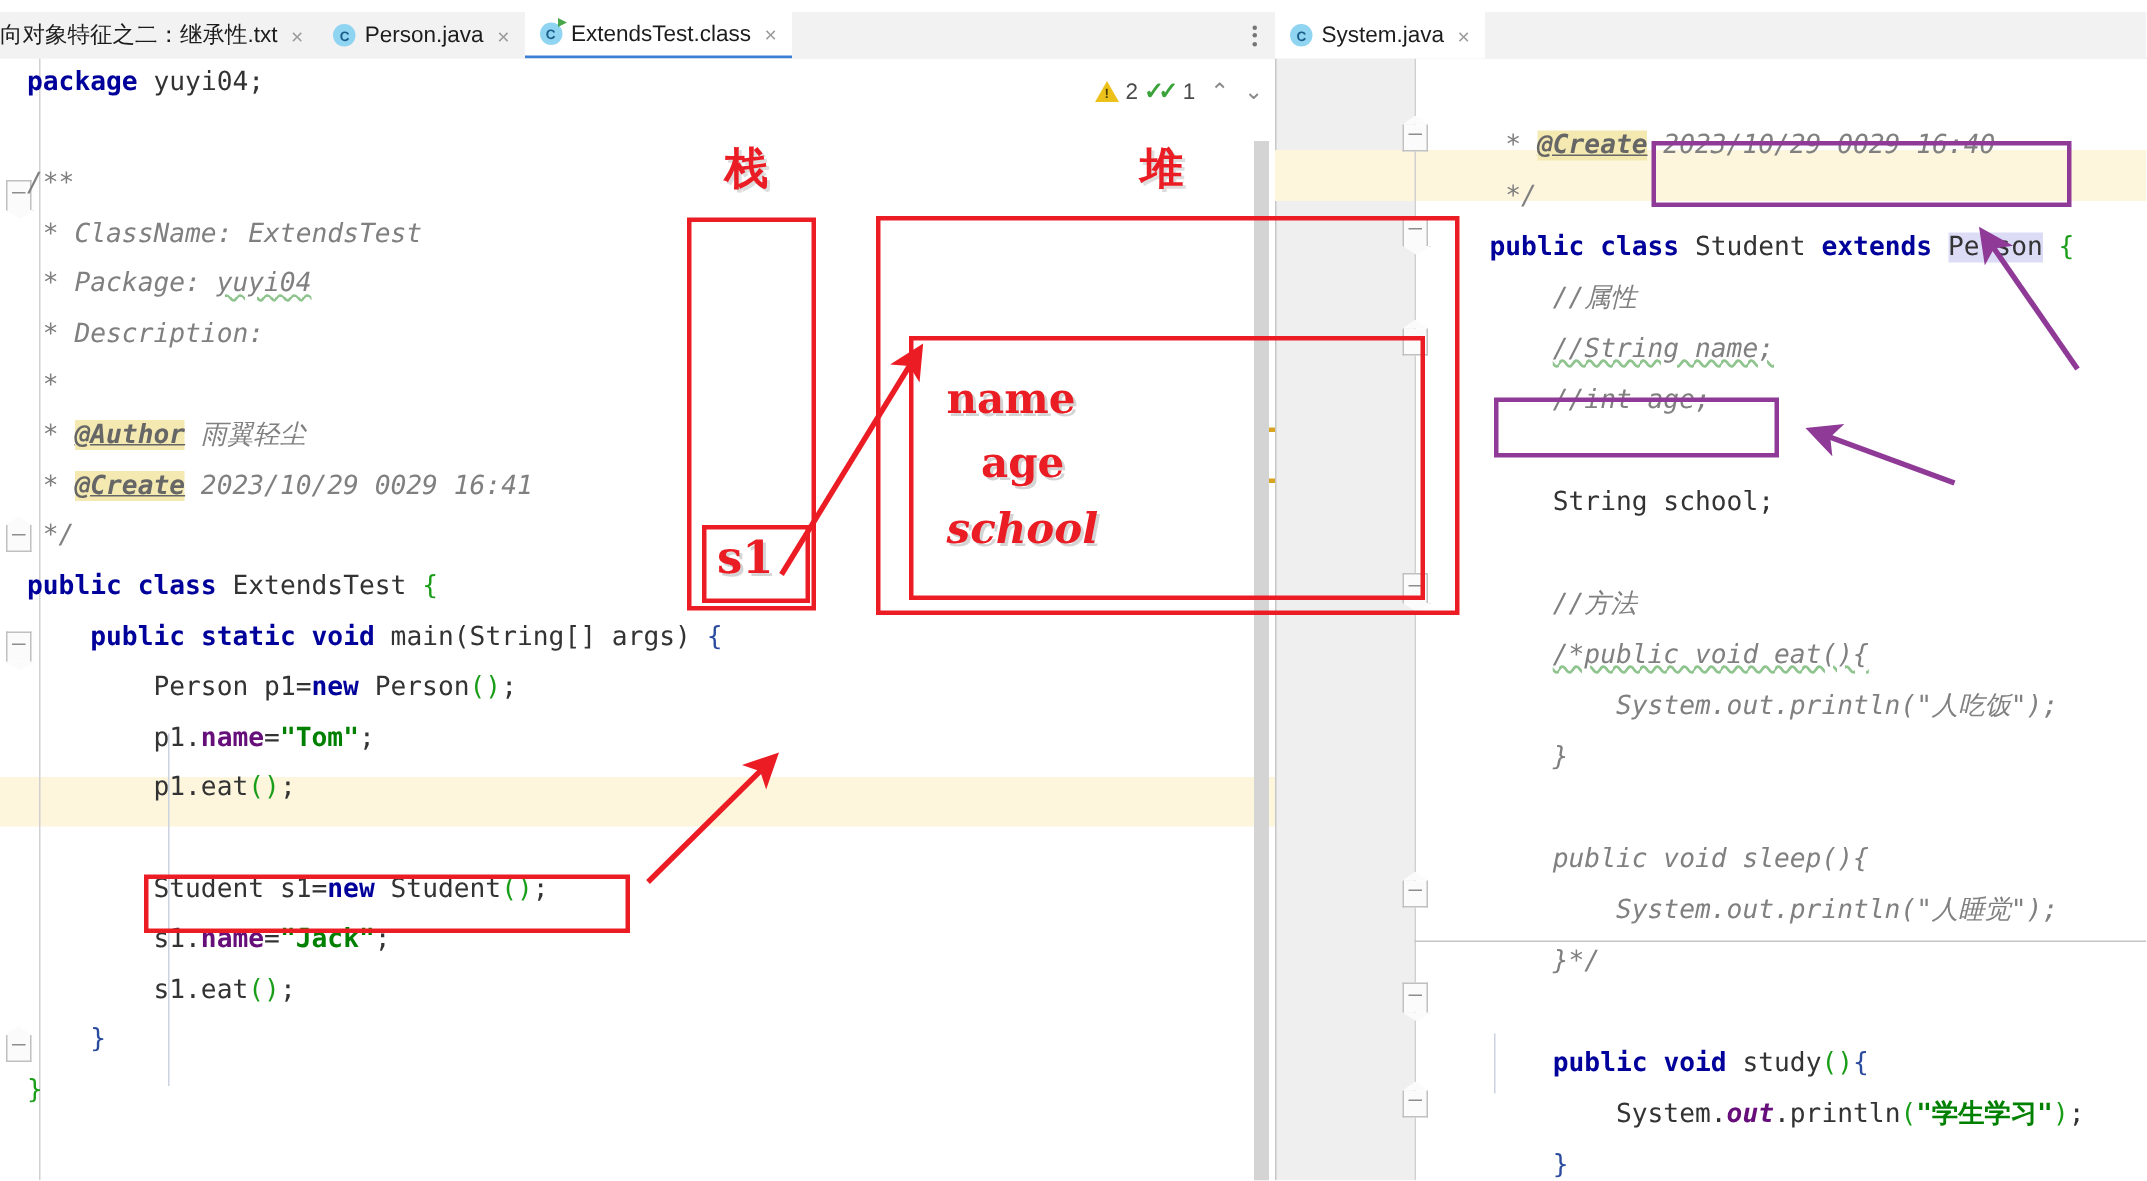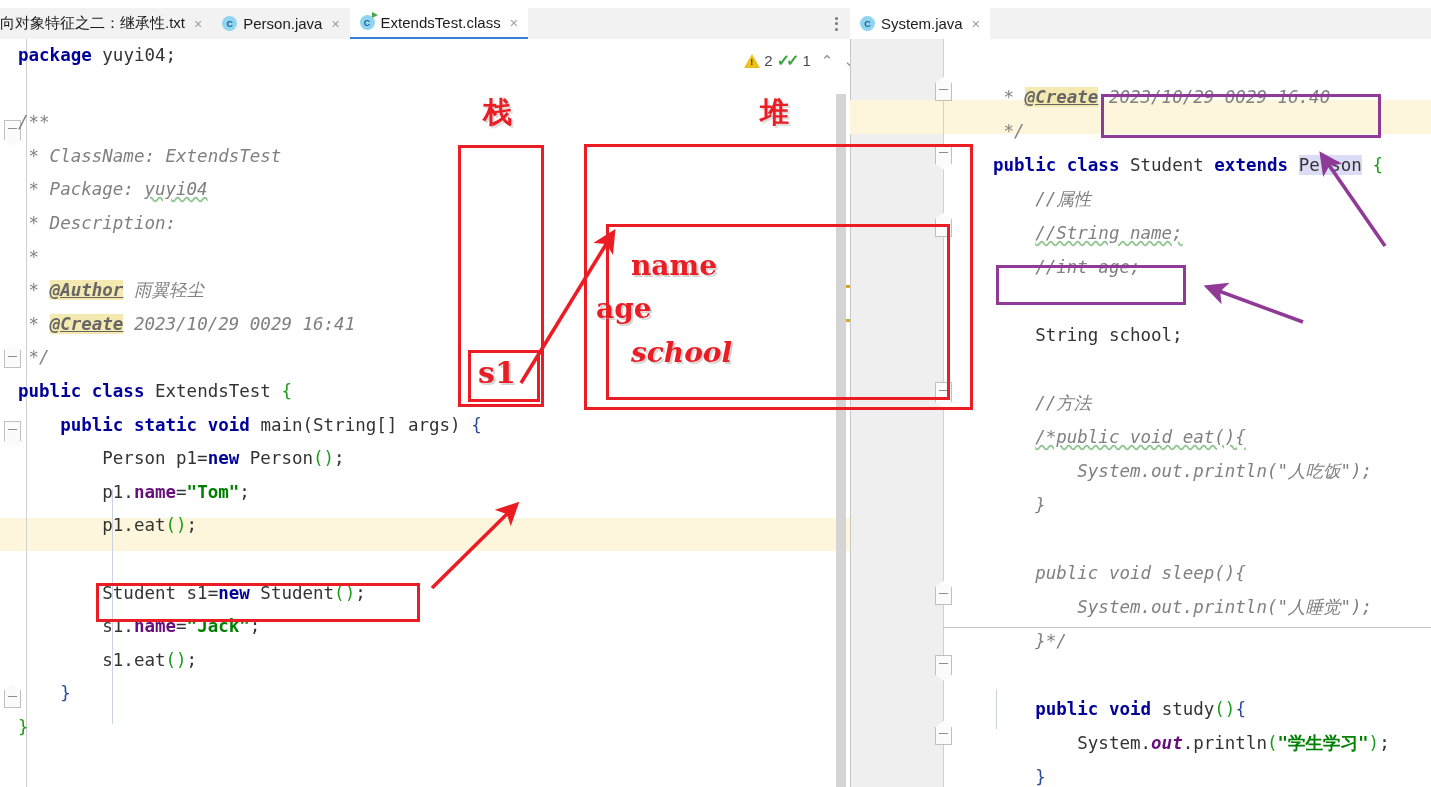--- a/index.html
+++ b/index.html
@@ -78,21 +78,21 @@
   .tab-overflow {
     margin-left: auto; display: flex; align-items: center;
     padding: 0 12px; color: #6e6e6e; font-size: 15px; letter-spacing: 0;
   }
   .dots-v { display: flex; flex-direction: column; gap: 2.5px; }
   .dots-v i { width: 3px; height: 3px; border-radius: 50%; background: #767676; display: block; }
 
   
   .editor-left {
     position: absolute; left: 0; top: 39px; width: 850px; height: 748px;
-    background: #ffffff; overflow: hidden; padding-left: 14px;
+    background: #ffffff; overflow: hidden;
   }
   .gutter-line-left {
     position: absolute; left: 26px; top: 0; bottom: 0; width: 1px;
     background: #d0d0d0;
   }
   .code-left {
     position: absolute; left: 18px; top: 0;
     font-family: "DejaVu Sans Mono", monospace;
     font-size: 17.5px; line-height: 33.6px;
     white-space: pre;
@@ -387,21 +387,21 @@
     <div class="rbox" style="left:458px; top:145px; width:86px; height:262px;"></div>
 
     <div class="rbox" style="left:468px; top:350px; width:72px; height:52px;"></div>
     <span class="ann-word" style="left:478px; top:355px; font-size:30px;">s1</span>
 
     <div class="rbox" style="left:584px; top:144px; width:389px; height:266px;"></div>
 
     <div class="rbox" style="left:606px; top:224px; width:344px; height:176px;"></div>
 
     <span class="ann-word" style="left:631px; top:249px;">name</span>
-    <span class="ann-word" style="left:596px; top:292px;">age</span>
+    <span class="ann-word" style="left:654px; top:292px;">age</span>
     <span class="ann-word" style="left:631px; top:336px;font-style:italic;">school</span>
 
     <svg style="position:absolute; left:0; top:0; width:1431px; height:787px;">
       <defs>
         <marker id="redhead" markerWidth="7" markerHeight="7" refX="5.2" refY="3.2" orient="auto">
           <path d="M0,0 L6.5,3.2 L0,6.4 L1.6,3.2 Z" fill="#ec1c24"></path>
         </marker>
         <marker id="purplehead" markerWidth="7" markerHeight="7" refX="5.2" refY="3.2" orient="auto">
           <path d="M0,0 L6.5,3.2 L0,6.4 L1.6,3.2 Z" fill="#8e3a96"></path>
         </marker>

